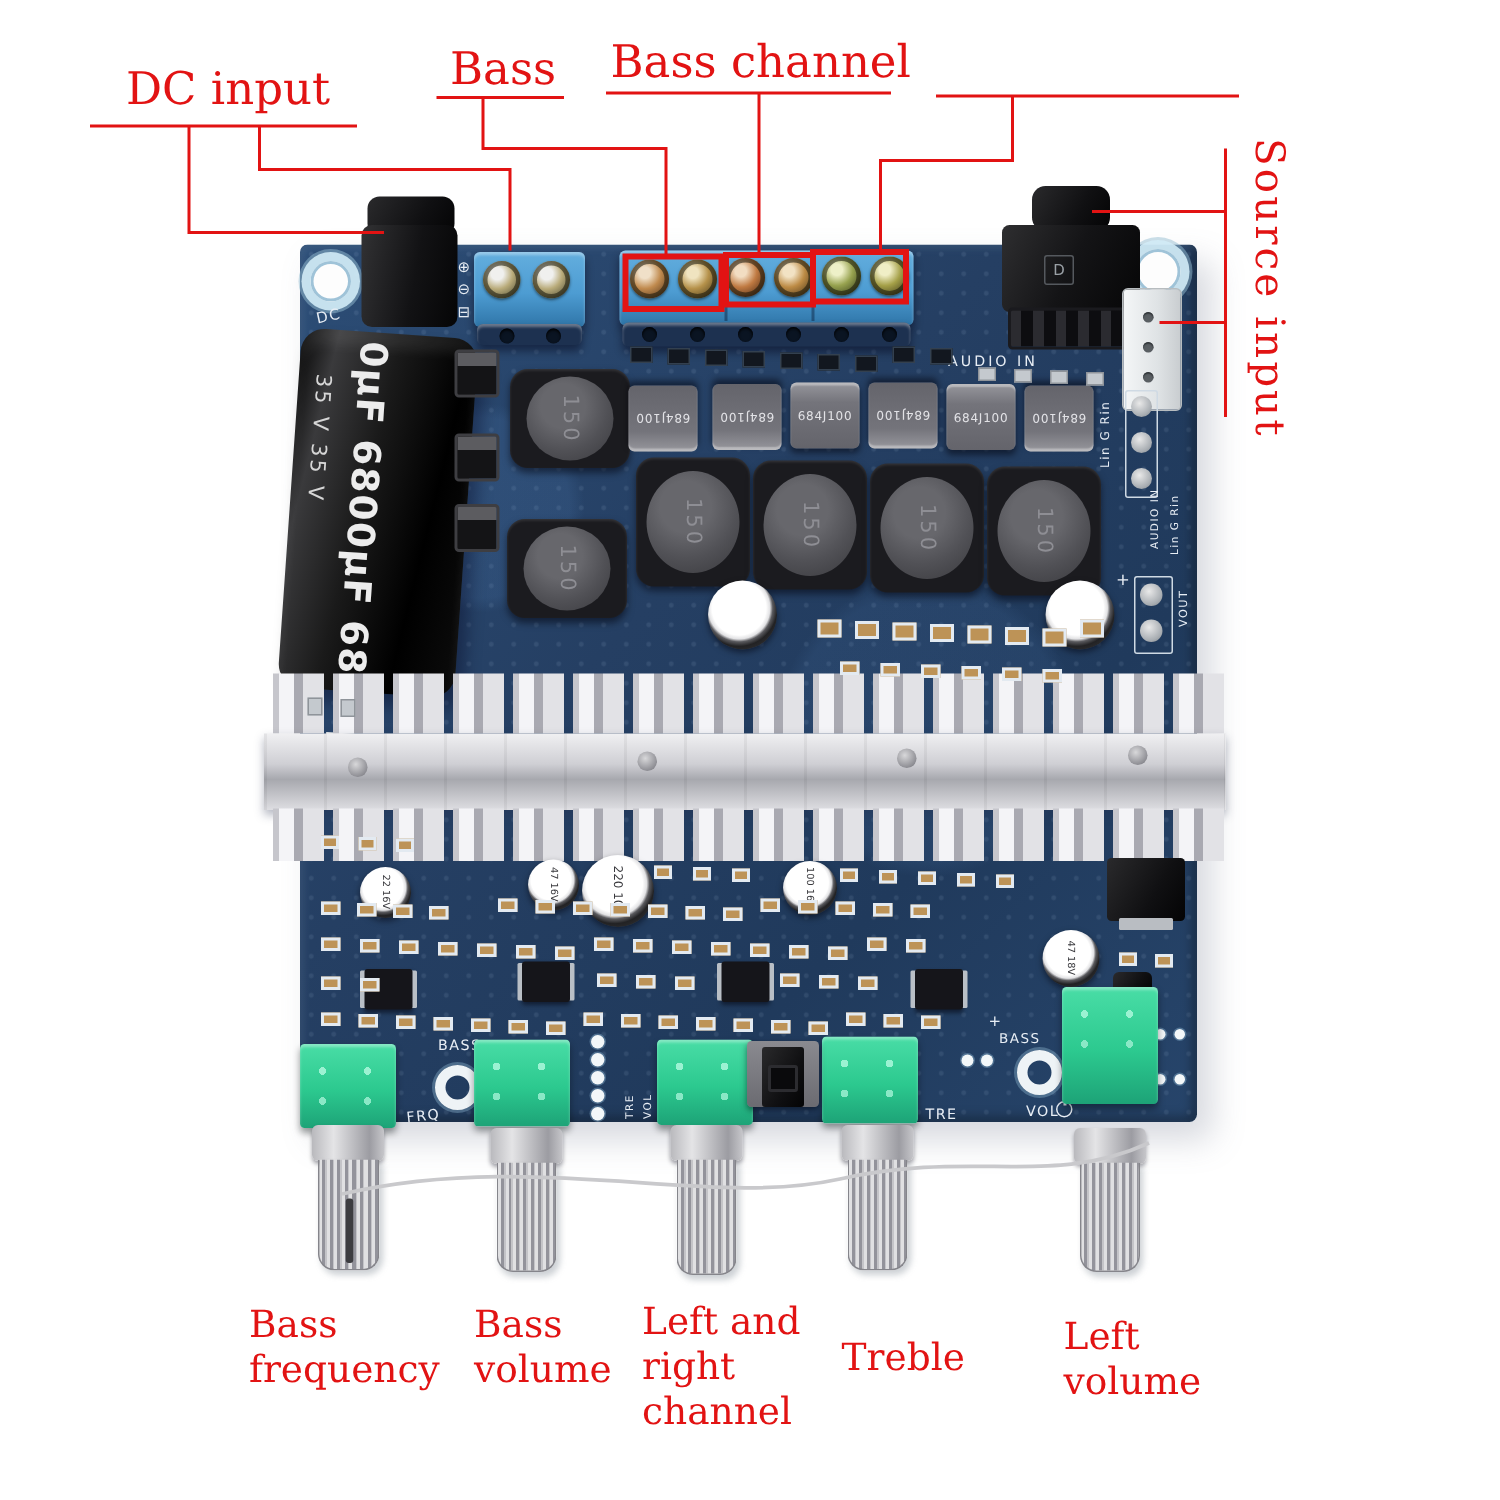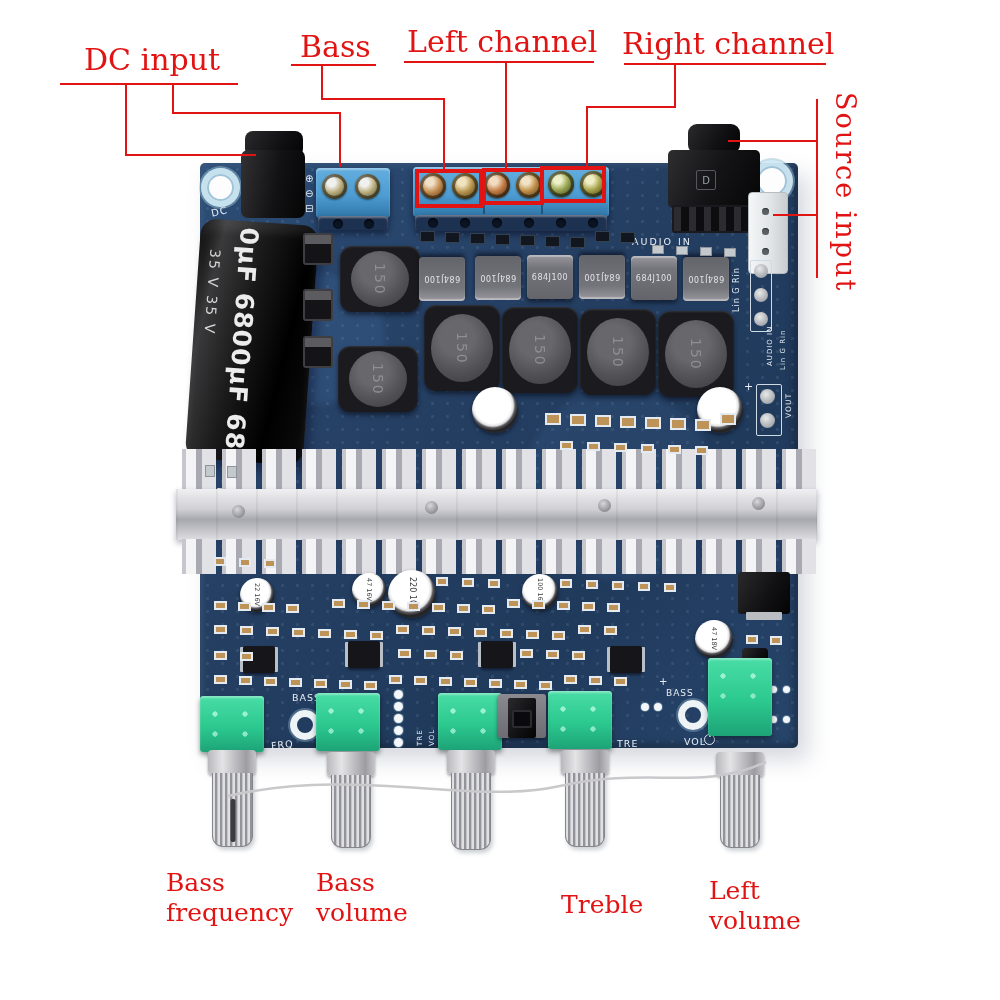--- a/index.html
+++ b/index.html
@@ -435,31 +435,35 @@
     </g>
     <g stroke="#e21313" stroke-width="4" fill="none">
       <rect x="417" y="171" width="64" height="35"></rect>
       <rect x="484" y="170" width="58" height="33"></rect>
       <rect x="542" y="168" width="62" height="33"></rect>
     </g>
   </svg>
 
   <div class="lbl" style="left:84px;top:44px;">DC input</div>
   <div class="lbl" style="left:300px;top:31px;">Bass</div>
-  <div class="lbl" style="left:407px;top:26px;">Left channel</div>
-  <div class="lbl" style="left:622px;top:28px;">Right channel</div>
+  <div class="lbl" style="left:407px;top:26px;">Bass channel</div>
   <div class="vlbl" style="left:830px;top:92px;">Source input</div>
 
   <div class="lbl bot" style="left:166px;top:868px;">
     <span class="ln">Bass</span>
     <span class="ln">frequency</span>
   </div>
   <div class="lbl bot" style="left:316px;top:868px;">
     <span class="ln">Bass</span>
     <span class="ln">volume</span>
   </div>
+  <div class="lbl bot" style="left:428px;top:866px;">
+    <span class="ln">Left and</span>
+    <span class="ln">right</span>
+    <span class="ln">channel</span>
+  </div>
   <div class="lbl bot" style="left:561px;top:890px;">Treble</div>
   <div class="lbl bot" style="left:709px;top:876px;">
     <span class="ln">Left</span>
     <span class="ln">volume</span>
   </div>
 
 </div>
 
 </body></html>

